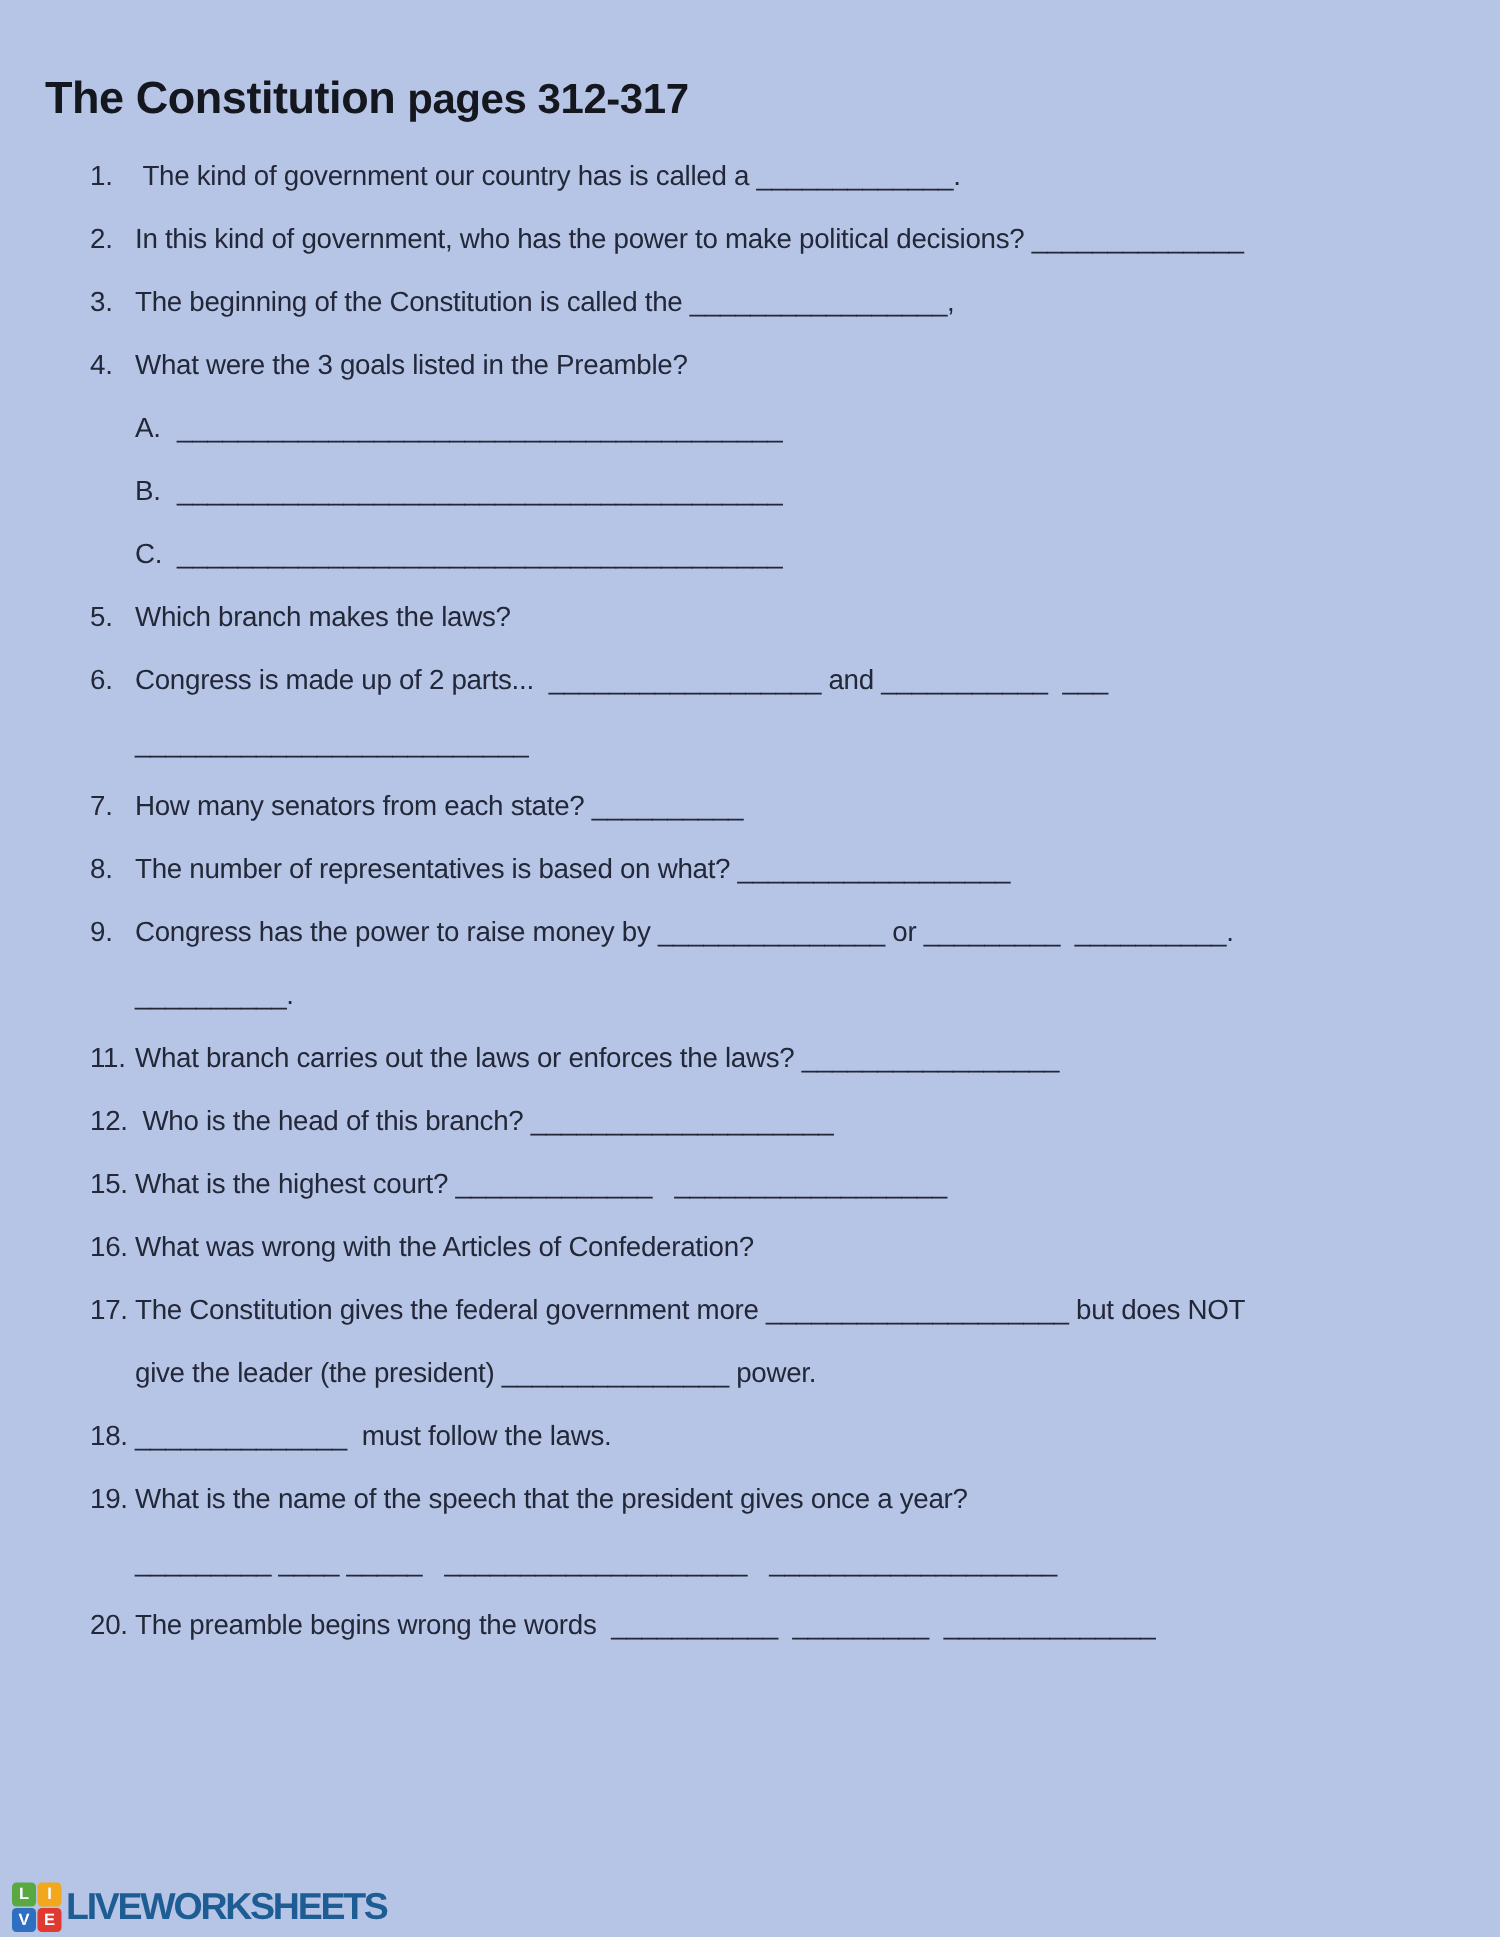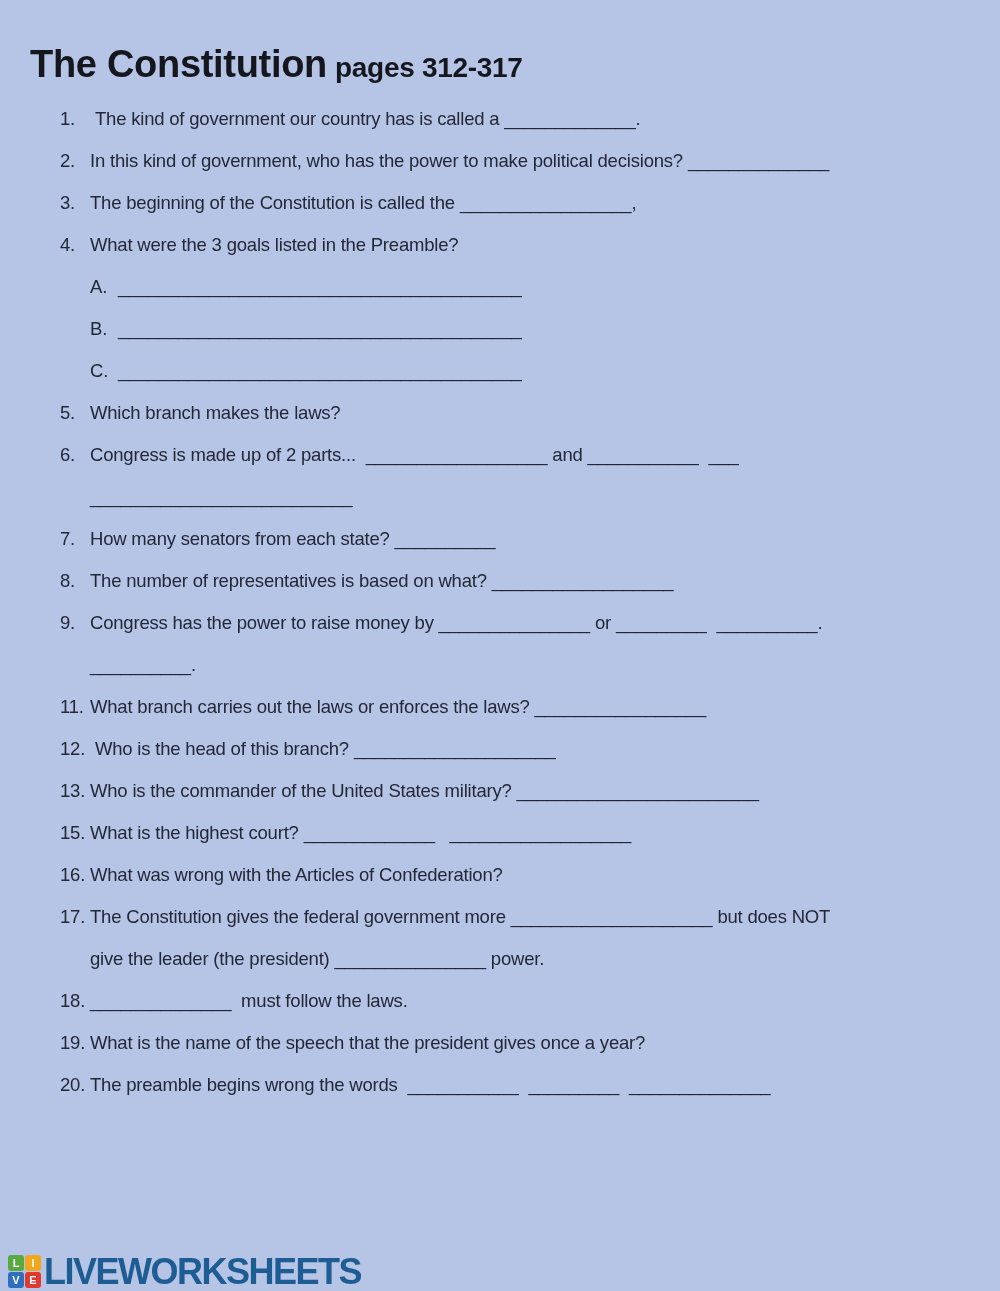--- a/index.html
+++ b/index.html
@@ -21,21 +21,21 @@
     box-sizing: border-box;
   }
   .title-line {
     margin: 0 0 20px 30px;
     line-height: 36px;
     font-weight: bold;
     color: #14171d;
     letter-spacing: -0.3px;
     white-space: nowrap;
   }
-  .title-main { font-size: 38px; }
+  .title-main { font-size: 30px; }
   .title-pages { font-size: 28px; margin-left: 8px; }
   .qlist { }
   .row {
     display: flex;
     padding-left: 60px;
     margin-bottom: 16px;
     line-height: 26px;
     font-size: 18.5px;
     letter-spacing: -0.2px;
     color: #232838;
@@ -72,21 +72,21 @@
     border-radius: 3px;
     color: #ffffff;
     font-size: 11px;
     font-weight: bold;
     display: flex;
     align-items: center;
     justify-content: center;
     line-height: 1;
   }
   .logo-text {
-    font-size: 36px;
+    font-size: 25px;
     font-weight: bold;
     color: #1e5c94;
     letter-spacing: -1.5px;
     line-height: 33px;
   }
 </style>
 </head>
 <body>
 
 <div class="sheet">
@@ -154,24 +154,20 @@
   </div>
       <div class="row">
     <span class="num">11.</span>
     <span class="txt">What branch carries out the laws or enforces the laws? _________________</span>
   </div>
       <div class="row">
     <span class="num">12.</span>
     <span class="txt"> Who is the head of this branch? ____________________</span>
   </div>
       <div class="row">
-    <span class="num">13.</span>
-    <span class="txt">Who is the commander of the United States military? ________________________</span>
-  </div>
-      <div class="row">
     <span class="num">15.</span>
     <span class="txt">What is the highest court? _____________   __________________</span>
   </div>
       <div class="row">
     <span class="num">16.</span>
     <span class="txt">What was wrong with the Articles of Confederation?</span>
   </div>
       <div class="row">
     <span class="num">17.</span>
     <span class="txt">The Constitution gives the federal government more ____________________ but does NOT</span>
@@ -180,20 +176,24 @@
 
     <span class="txt">give the leader (the president) _______________ power.</span>
   </div>
       <div class="row">
     <span class="num">18.</span>
     <span class="txt">______________  must follow the laws.</span>
   </div>
       <div class="row">
     <span class="num">19.</span>
     <span class="txt">What is the name of the speech that the president gives once a year?</span>
+  </div>
+      <div class="row indent">
+
+    <span class="txt">_________ ____ _____   ____________________   ___________________</span>
   </div>
       <div class="row">
     <span class="num">20.</span>
     <span class="txt">The preamble begins wrong the words  ___________  _________  ______________</span>
   </div>
     </div>
 
   <div class="logo">
     <div class="tiles">
         <div class="tile" style="background: rgb(88, 169, 66);">L</div>

